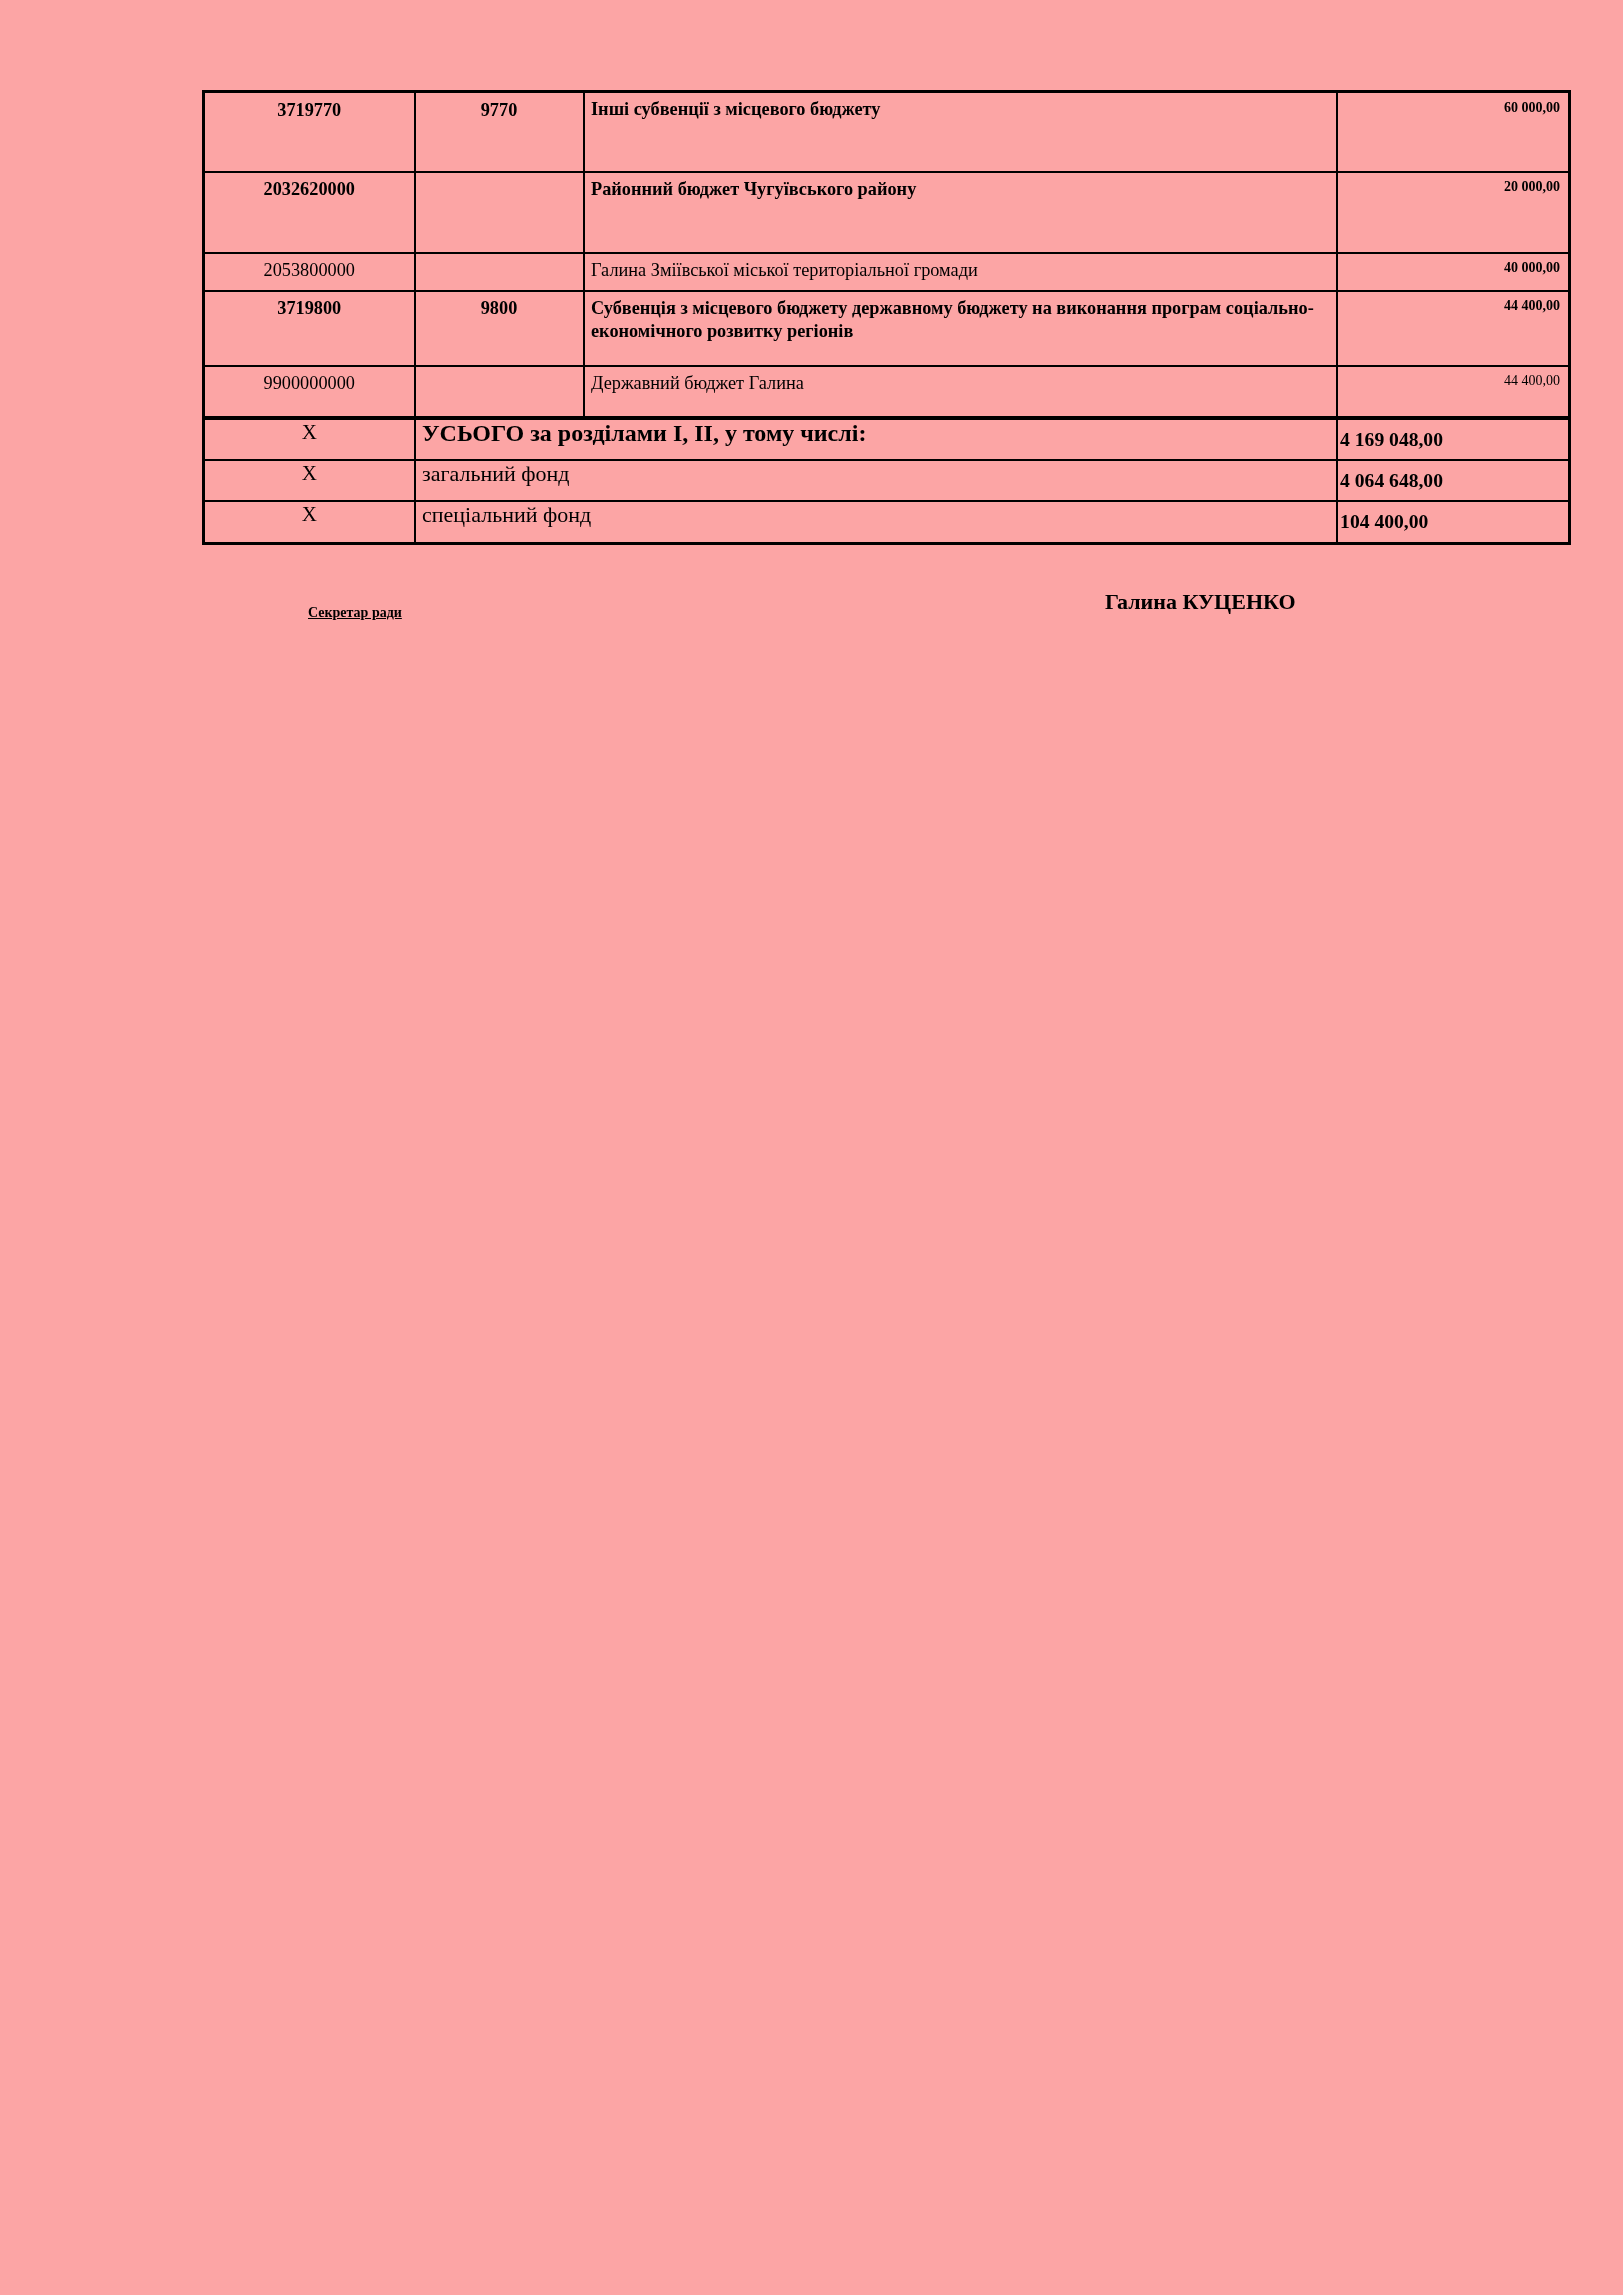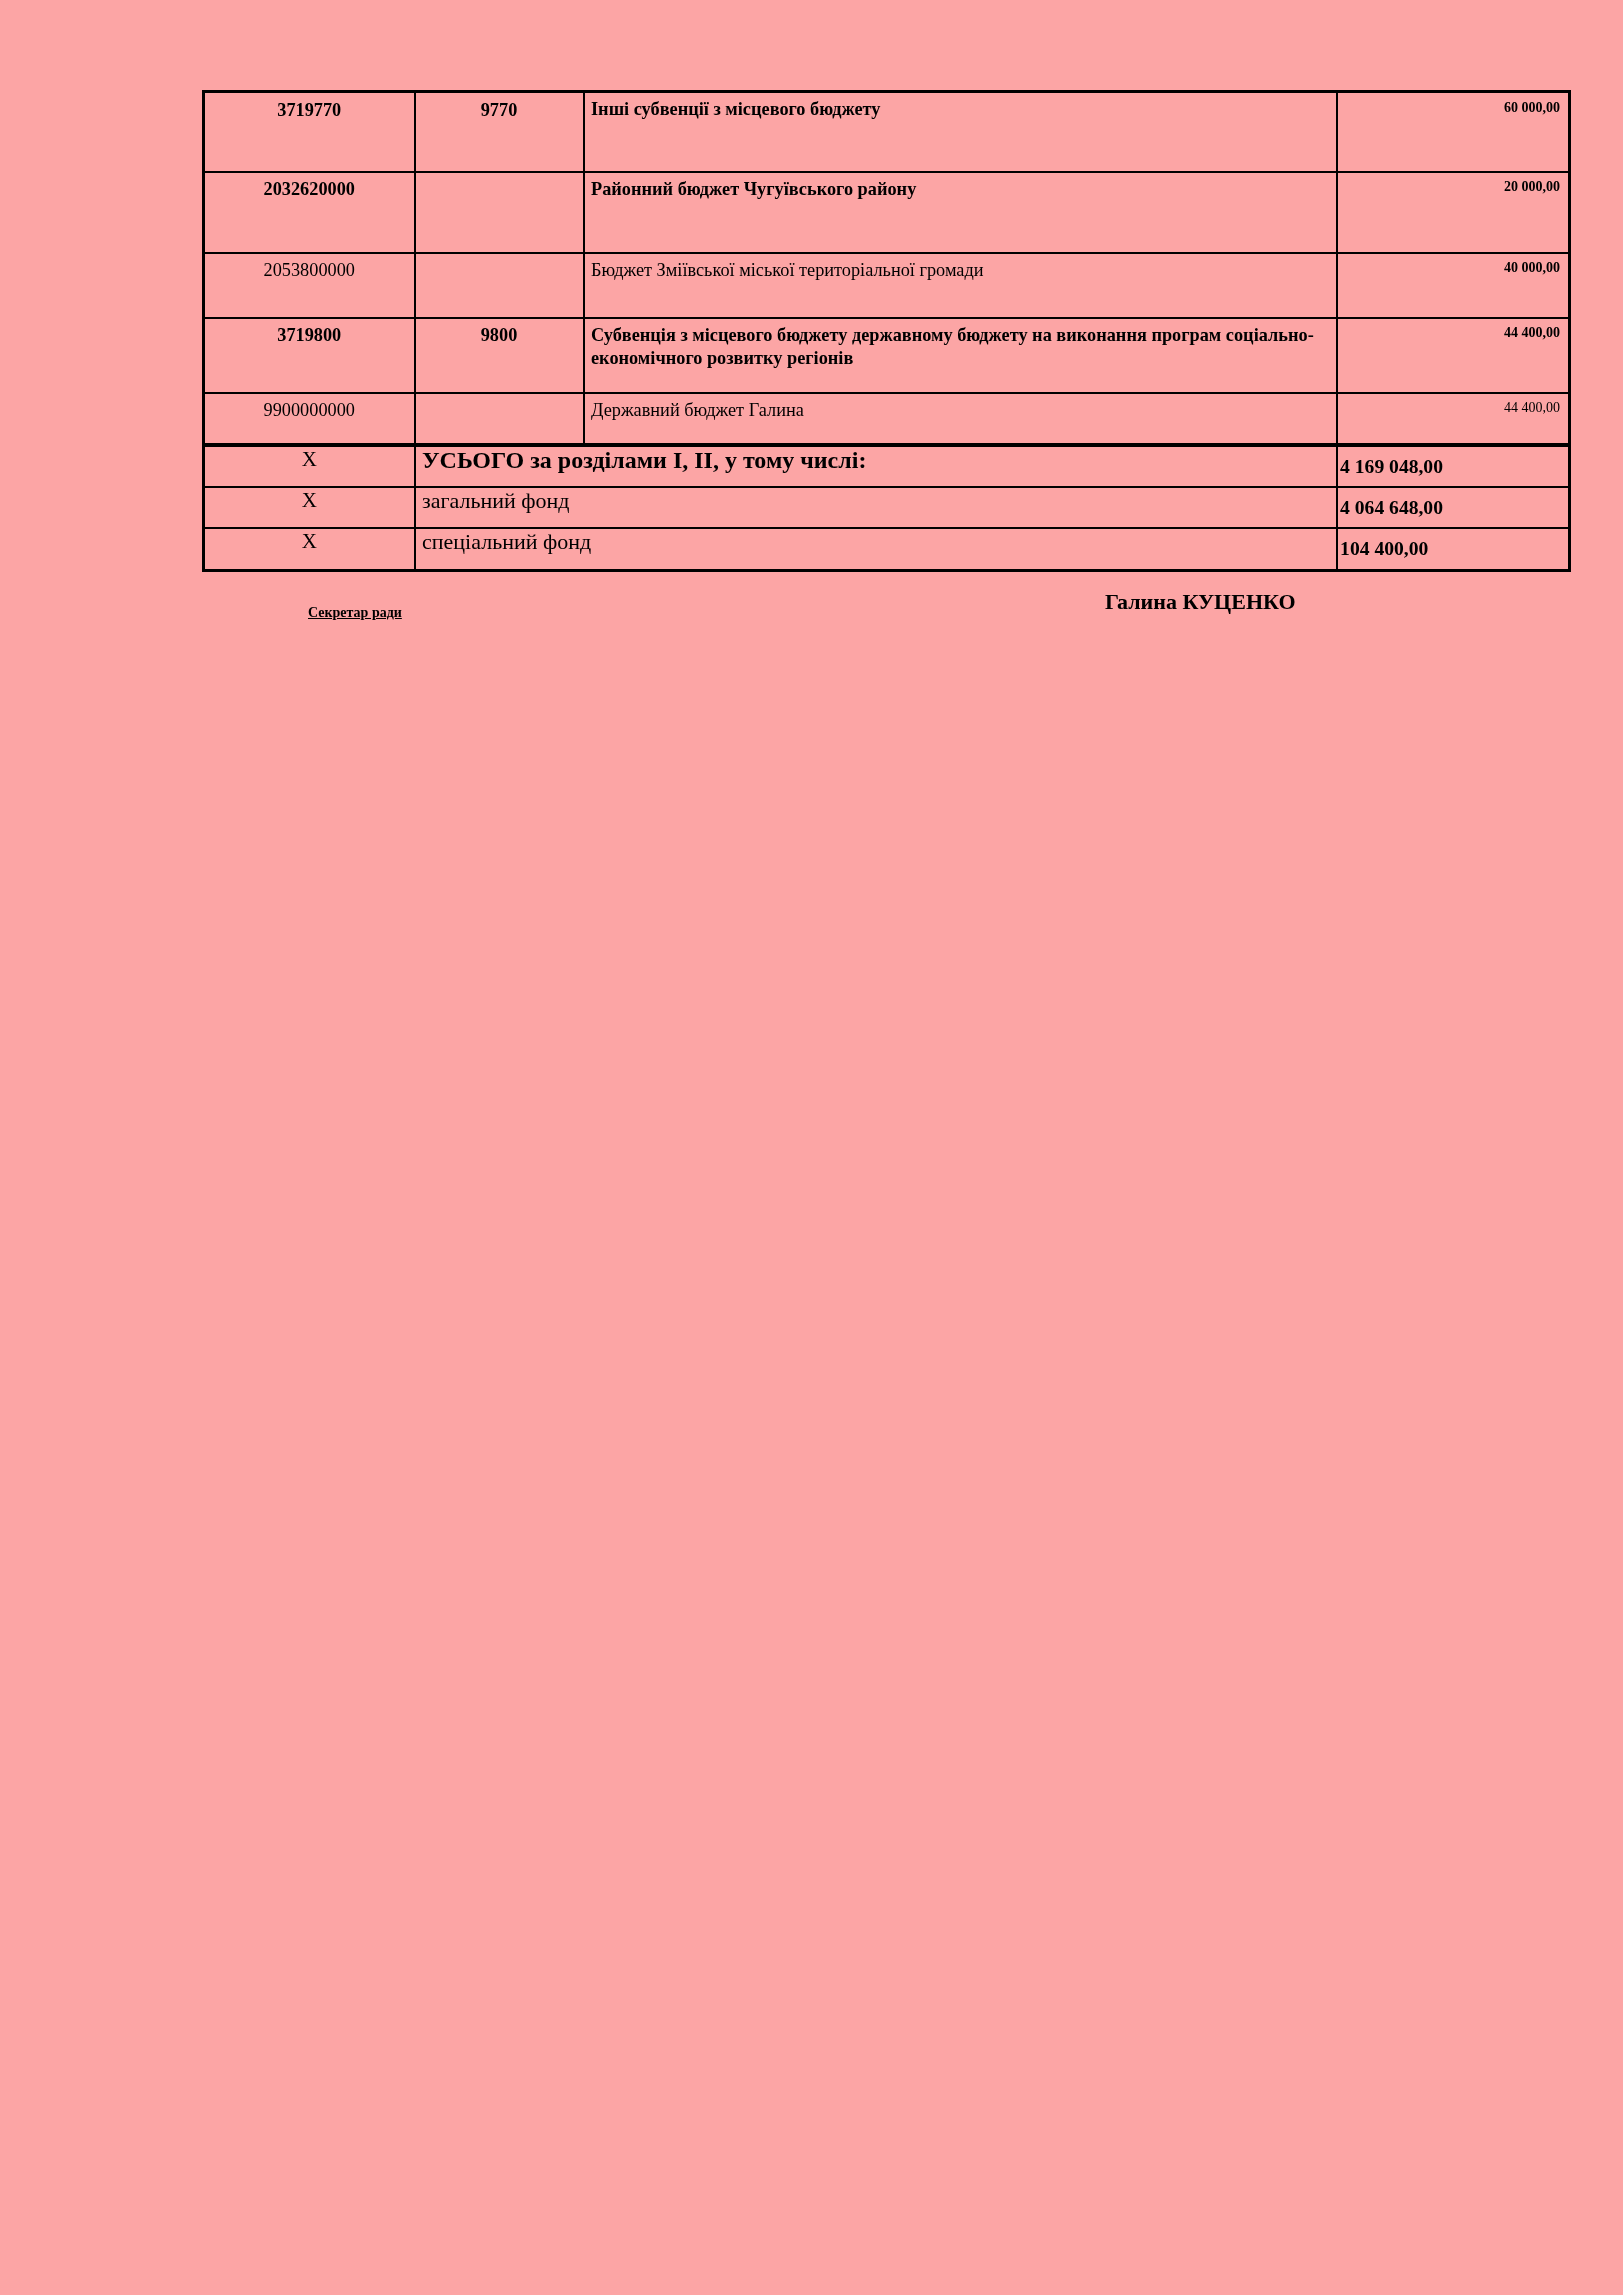--- a/index.html
+++ b/index.html
@@ -30,21 +30,21 @@
     overflow: hidden;
   }
   
   col.c1 { width: 211px; }
   col.c2 { width: 169px; }
   col.c3 { width: 753px; }
   col.c4 { width: 233px; }
   
   tr.r1 { height: 80px; }
   tr.r2 { height: 81px; }
-  tr.r3 { height: 65px; }
+  tr.r3 { height: 38px; }
   tr.r4 { height: 75px; }
   tr.r5 { height: 52px; }
   tr.r6 { height: 42px; }
   tr.r7 { height: 41px; }
   tr.r8 { height: 43px; }
 
   td.code {
     text-align: center;
     font-size: 18.3px;
     padding-top: 6.5px;
@@ -137,21 +137,21 @@
       </tr>
       <tr class="r2">
         <td class="code b">2032620000</td>
         <td class="code b"></td>
         <td class="name b">Районний бюджет Чугуївського району</td>
         <td class="amount b">20 000,00</td>
       </tr>
       <tr class="r3">
         <td class="code">2053800000</td>
         <td class="code"></td>
-        <td class="name">Бюджет Зміївської міської територіальної громади</td>
+        <td class="name">Галина Зміївської міської територіальної громади</td>
         <td class="amount b">40 000,00</td>
       </tr>
       <tr class="r4">
         <td class="code b">3719800</td>
         <td class="code b">9800</td>
         <td class="name b">Субвенція з місцевого бюджету державному бюджету на виконання програм соціально-економічного розвитку регіонів</td>
         <td class="amount b">44 400,00</td>
       </tr>
       <tr class="r5">
         <td class="code">9900000000</td>

